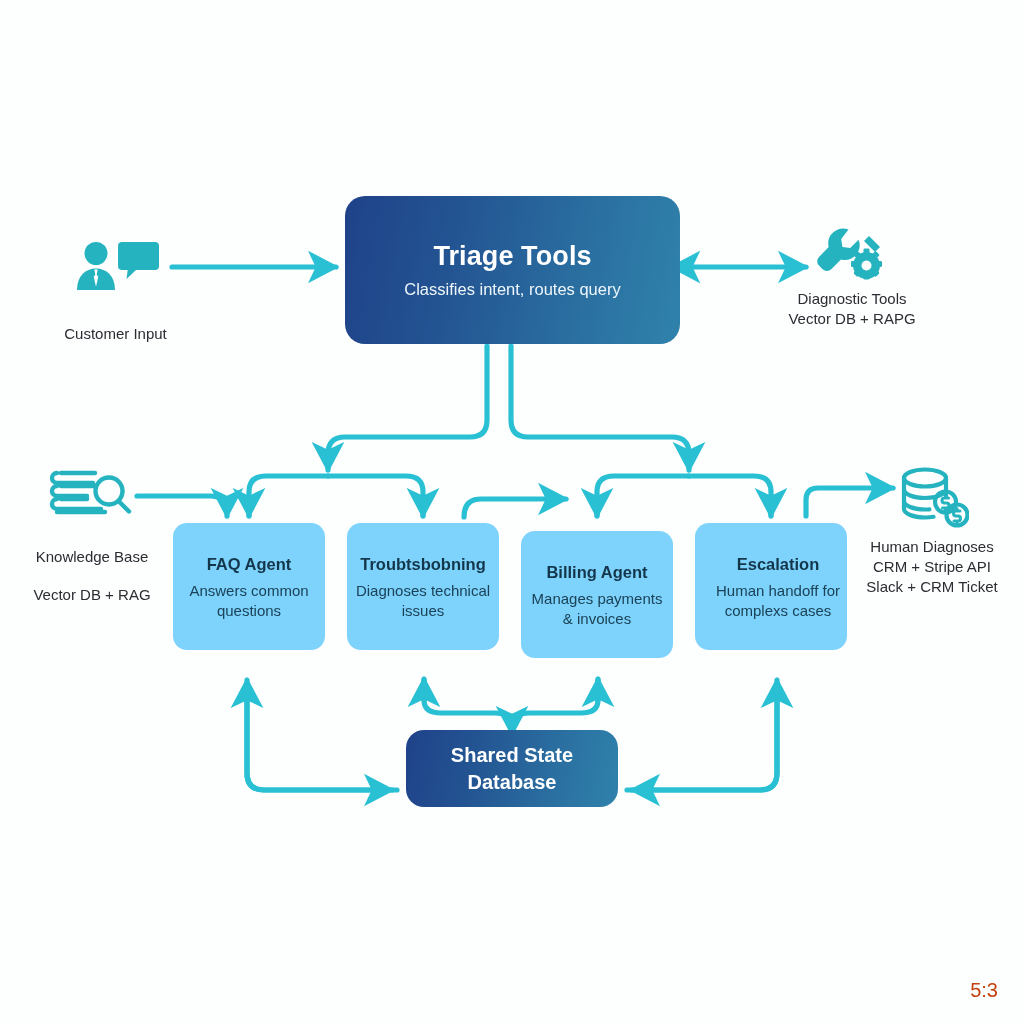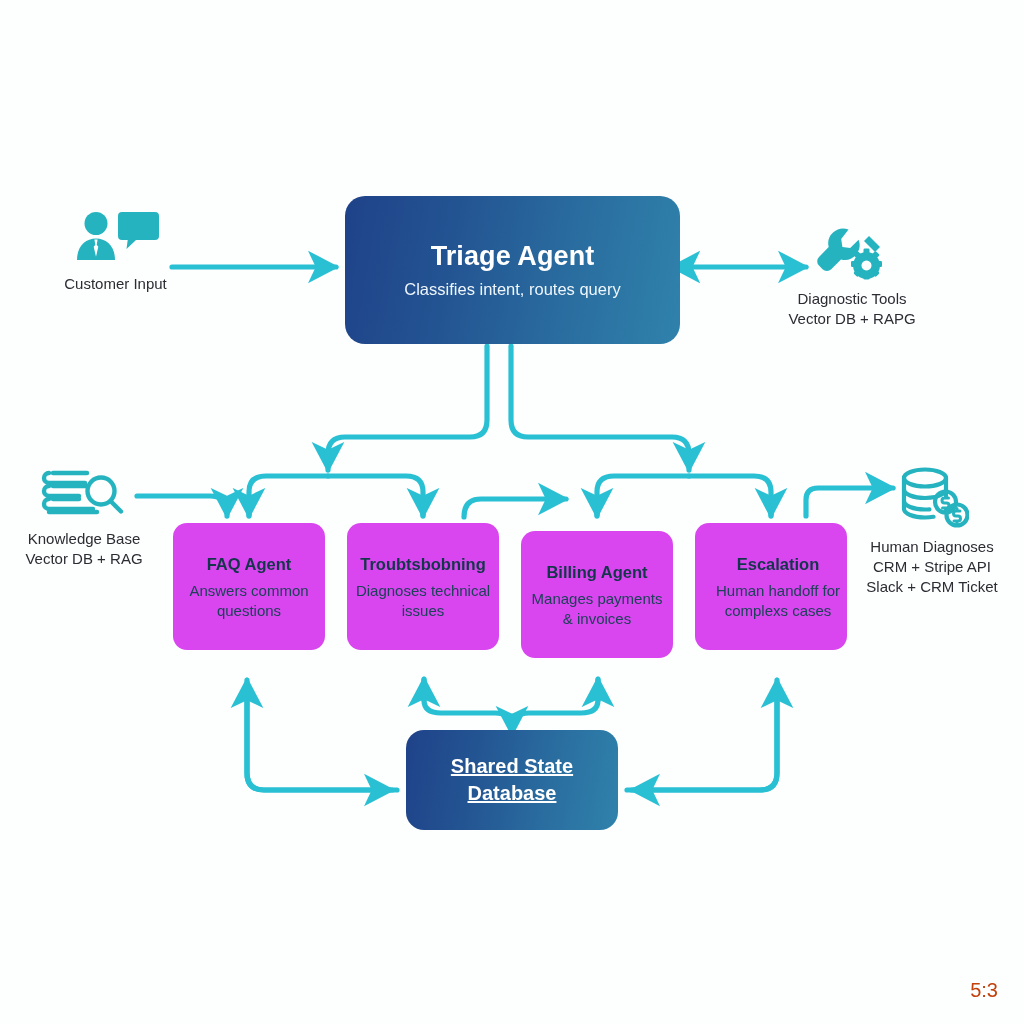--- a/index.html
+++ b/index.html
@@ -33,21 +33,21 @@
     align-items: center;
     justify-content: center;
     text-align: center;
   }
   .node-dark {
     background: linear-gradient(100deg, #1f4289 0%, #235492 32%, #2a6ea0 68%, #2f82ab 100%);
     border-radius: 18px;
     color: #ffffff;
   }
   .node-light {
-    background: #d946ef;
+    background: #7dd3fc;
     border-radius: 14px;
     color: #17374d;
   }
 
   #triage {
     left: 345px; top: 196px;
     width: 335px; height: 148px;
     border-radius: 20px;
   }
   #triage .title {
@@ -57,21 +57,21 @@
     margin-bottom: 8px;
   }
   #triage .subtitle {
     font-size: 16.5px;
     font-weight: normal;
     color: #eef6fb;
   }
 
   #shared-db {
     left: 406px; top: 730px;
-    width: 212px; height: 100px; text-decoration: underline;
+    width: 212px; height: 77px;
   }
   #shared-db .title {
     font-size: 20px;
     font-weight: bold;
     line-height: 1.35;
   }
 
   .agent {
     top: 523px;
     width: 152px;
@@ -105,23 +105,23 @@
   .ext .caption {
     font-size: 15px;
     line-height: 1.33;
     color: #2c2c33;
     white-space: nowrap;
   }
   .ext .icon-wrap {
     display: block;
     line-height: 0;
   }
-  #ext-customer  { left: 38px;  top: 210px; width: 155px; }
+  #ext-customer  { left: 38px;  top: 240px; width: 155px; gap: 20px; }
   #ext-diag      { left: 782px; top: 224px; width: 140px; text-align: center; }
-  #ext-kb        { left: 8px;   top: 464px; width: 152px; }
+  #ext-kb        { left: 16px;   top: 464px; width: 152px; gap: 18px; }
   #ext-human     { left: 862px; top: 466px; width: 140px; }
   #ext-customer .icon-wrap { margin-bottom: 12px; }
   #ext-diag .icon-wrap     { margin-bottom: 9px;  }
   #ext-kb .icon-wrap       { margin-bottom: 9px;  }
   #ext-human .icon-wrap    { margin-bottom: 9px;  }
 
   #ratio-mark {
     position: absolute;
     right: 26px;
     bottom: 22px;
@@ -178,21 +178,21 @@
 
       <path d="M424,680 L424,700 Q424,713 441,713 L495,713 Q512,713 512,726 L512,733"></path>
       <path d="M598,680 L598,700 Q598,713 581,713 L529,713 Q512,713 512,726 L512,733"></path>
       <path d="M424,700 L424,679" marker-end="url(#ah)"></path>
       <path d="M598,700 L598,679" marker-end="url(#ah)"></path>
       <path d="M512,716 L512,734" marker-end="url(#ah)"></path>
     </g>
   </svg>
 
   <div id="triage" class="node node-dark">
-    <div class="title">Triage Agent</div>
+    <div class="title">Triage Tools</div>
     <div class="subtitle">Classifies intent, routes query</div>
   </div>
 
   <div id="agent-0" class="node node-light agent">
     <div class="title">FAQ Agent</div>
     <div class="desc">Answers common questions</div>
   </div>
   <div id="agent-1" class="node node-light agent">
     <div class="title">Troubtsbobning</div>
     <div class="desc">Diagnoses technical issues</div>

